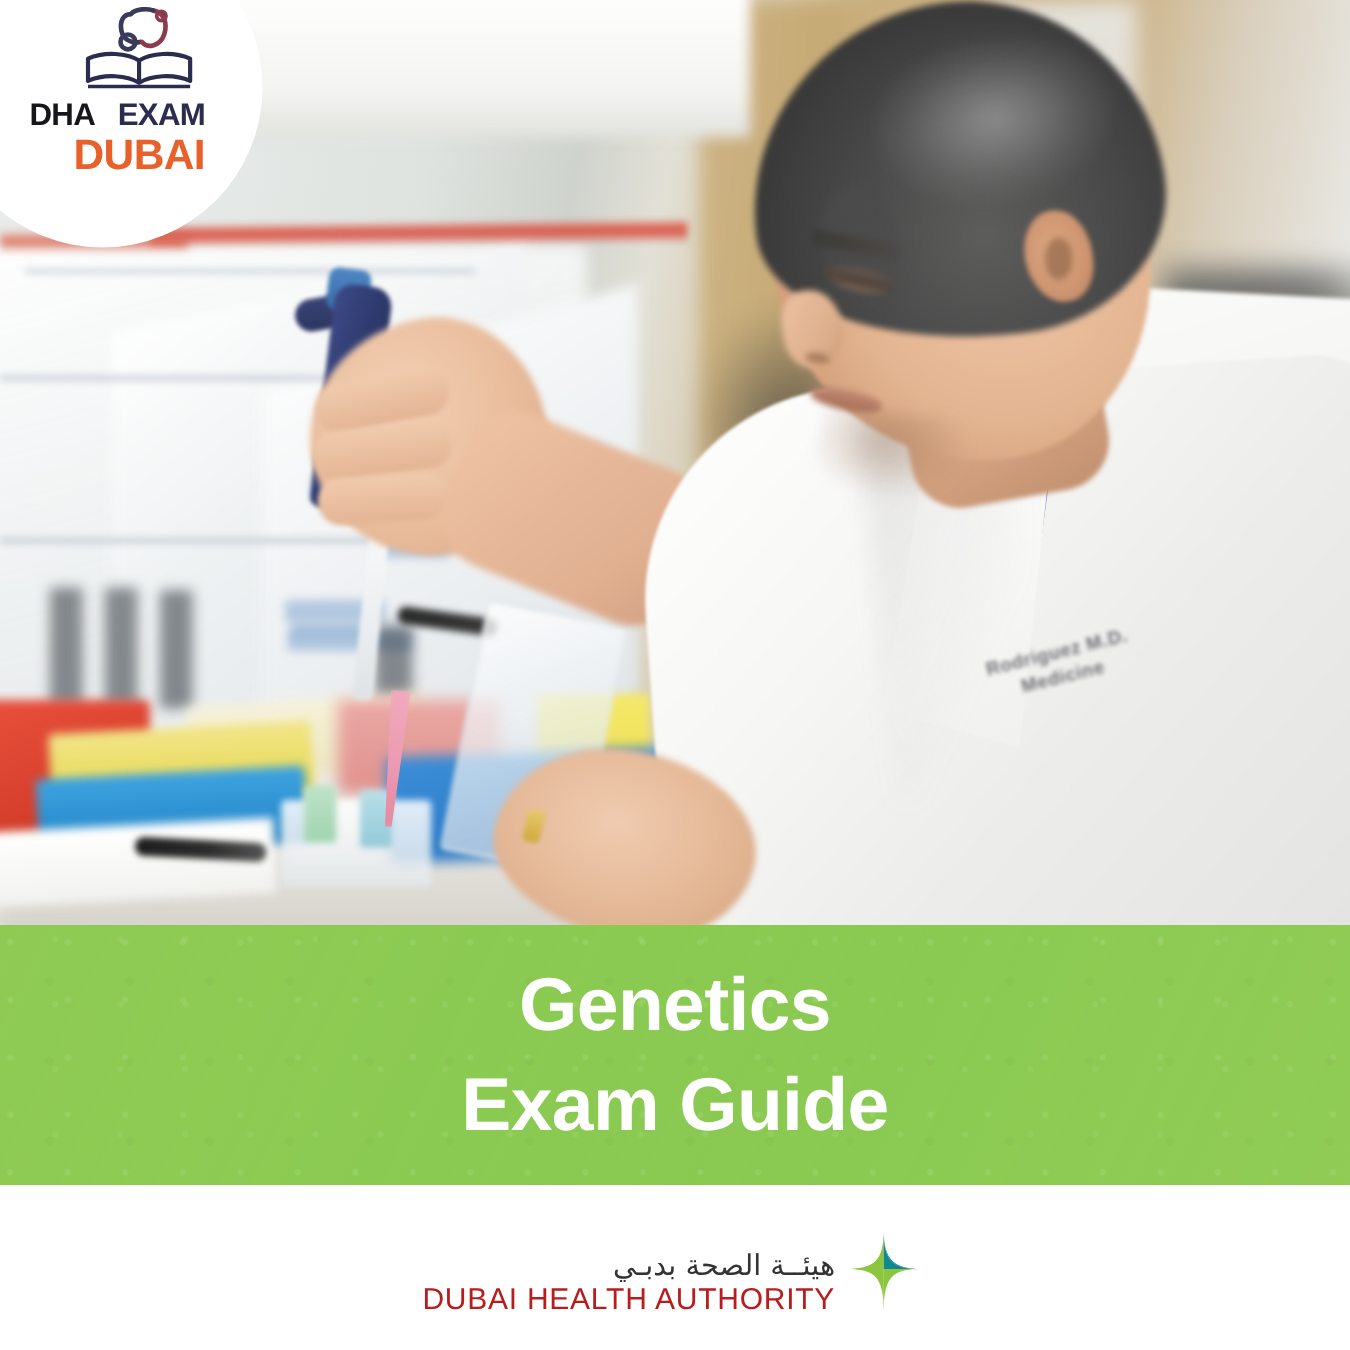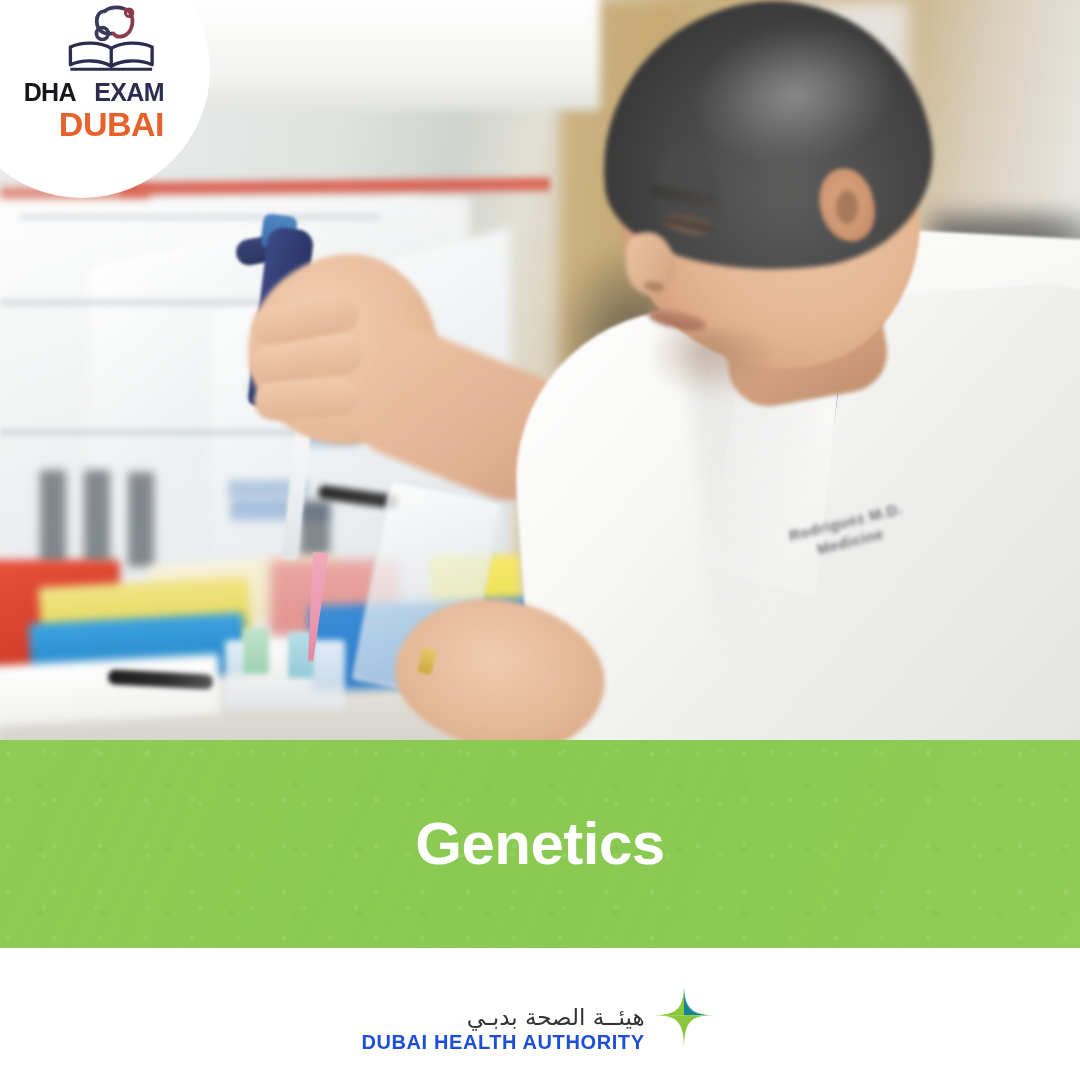--- a/index.html
+++ b/index.html
@@ -499,23 +499,23 @@
   .dha-arabic {
     color: #333333;
     font-size: 23px;
     font-weight: 400;
     letter-spacing: 2px;
     direction: rtl;
     margin-bottom: 3px;
     font-family: "DejaVu Sans", sans-serif;
   }
   .dha-en {
-    color: #1d4ed8;
-    font-size: 20px;
-    font-weight: 700;
+    color: #b91c1c;
+    font-size: 24px;
+    font-weight: 400;
     letter-spacing: .6px;
     white-space: nowrap;
   }
   .dha-star { width: 70px; height: 76px; display: block; }
 
   
   .badge {
     position: absolute;
     left: -46px; top: -58px;
     width: 256px; height: 256px;
@@ -649,20 +649,21 @@
       <div class="nostril"></div>
       <div class="lips"></div>
       <div class="chin-shadow"></div>
 
       <div class="photo-soft"></div>
     </div>
   </div>
 
   <div class="banner">
     <div class="banner-line">Genetics</div>
+    <div class="banner-line">Exam Guide</div>
   </div>
 
   <div class="footer">
     <div class="dha-logo">
       <div class="dha-text">
         <div class="dha-arabic">هيئــة الصحة بدبـي</div>
         <div class="dha-en">DUBAI HEALTH AUTHORITY</div>
       </div>
       <svg class="dha-star" viewBox="0 0 100 108">
 

